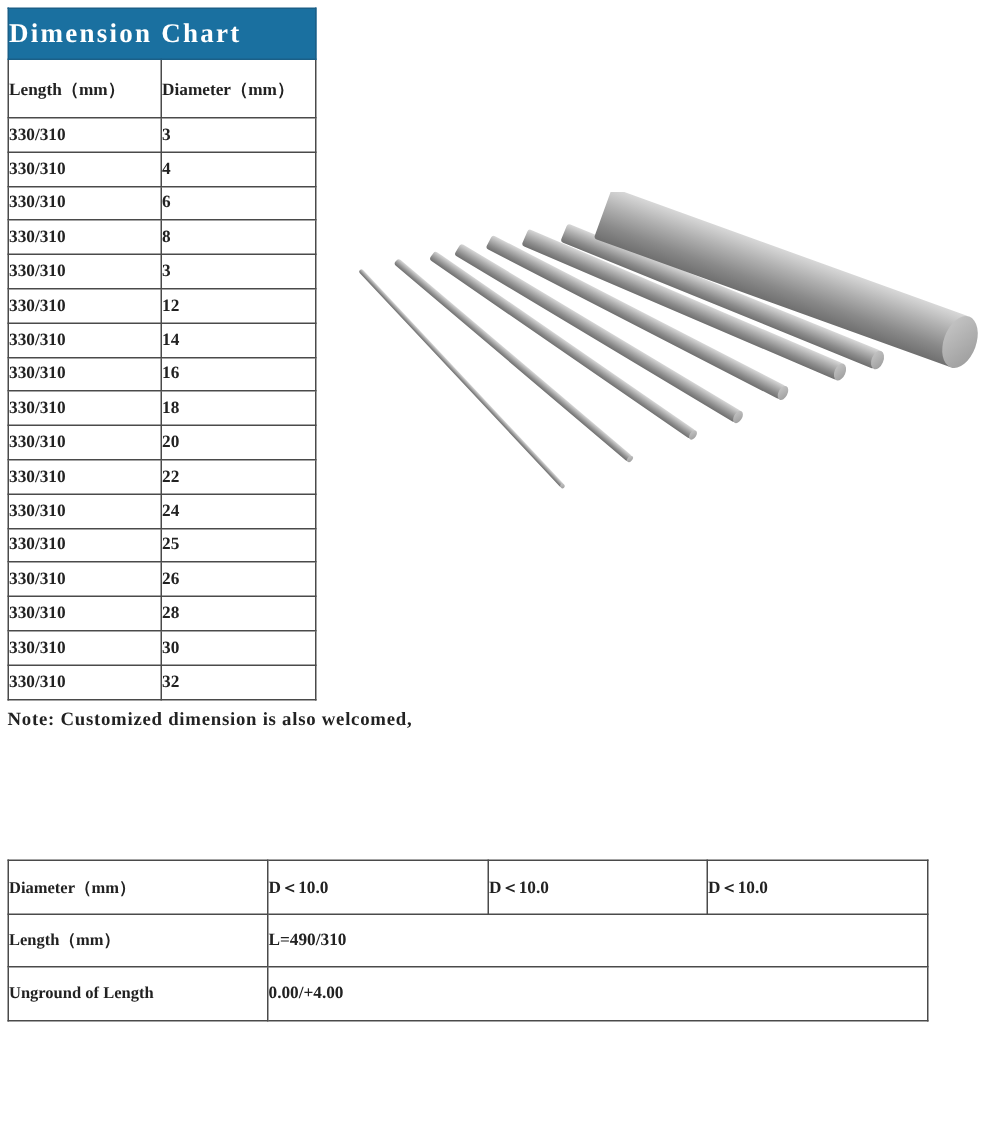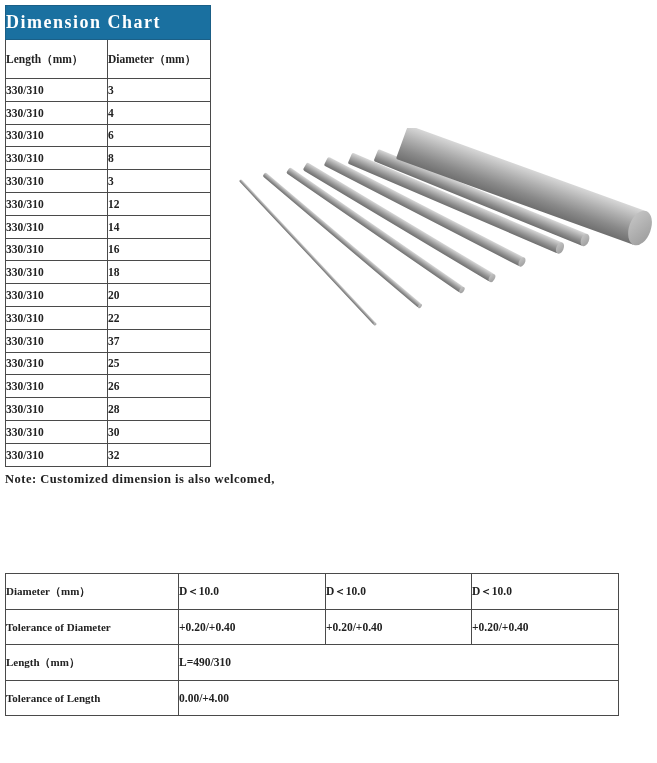--- a/index.html
+++ b/index.html
@@ -80,21 +80,21 @@
       <tr class="row">
         <td>330/310</td>
         <td>20</td>
       </tr>
       <tr class="row">
         <td>330/310</td>
         <td>22</td>
       </tr>
       <tr class="row">
         <td>330/310</td>
-        <td>37</td>
+        <td>24</td>
       </tr>
       <tr class="row">
         <td>330/310</td>
         <td>25</td>
       </tr>
       <tr class="row">
         <td>330/310</td>
         <td>26</td>
       </tr>
       <tr class="row">
@@ -173,27 +173,21 @@
       <col style="width:147px">
   </colgroup>
   <tbody>
   <tr class="row">
     <td class="label">Diameter（mm）</td>
     <td>D＜10.0</td>
     <td>D＜10.0</td>
     <td>D＜10.0</td>
   </tr>
   <tr class="row">
-    <td class="label">Tolerance of Diameter</td>
-    <td>+0.20/+0.40</td>
-    <td>+0.20/+0.40</td>
-    <td>+0.20/+0.40</td>
-  </tr>
-  <tr class="row">
     <td class="label">Length（mm）</td>
     <td colspan="3">L=490/310</td>
   </tr>
   <tr class="row">
-    <td class="label">Tolerance of Length</td>
+    <td class="label">Unground of Length</td>
     <td colspan="3">0.00/+4.00</td>
   </tr>
 </tbody>
   </table>
 
 </body></html>

